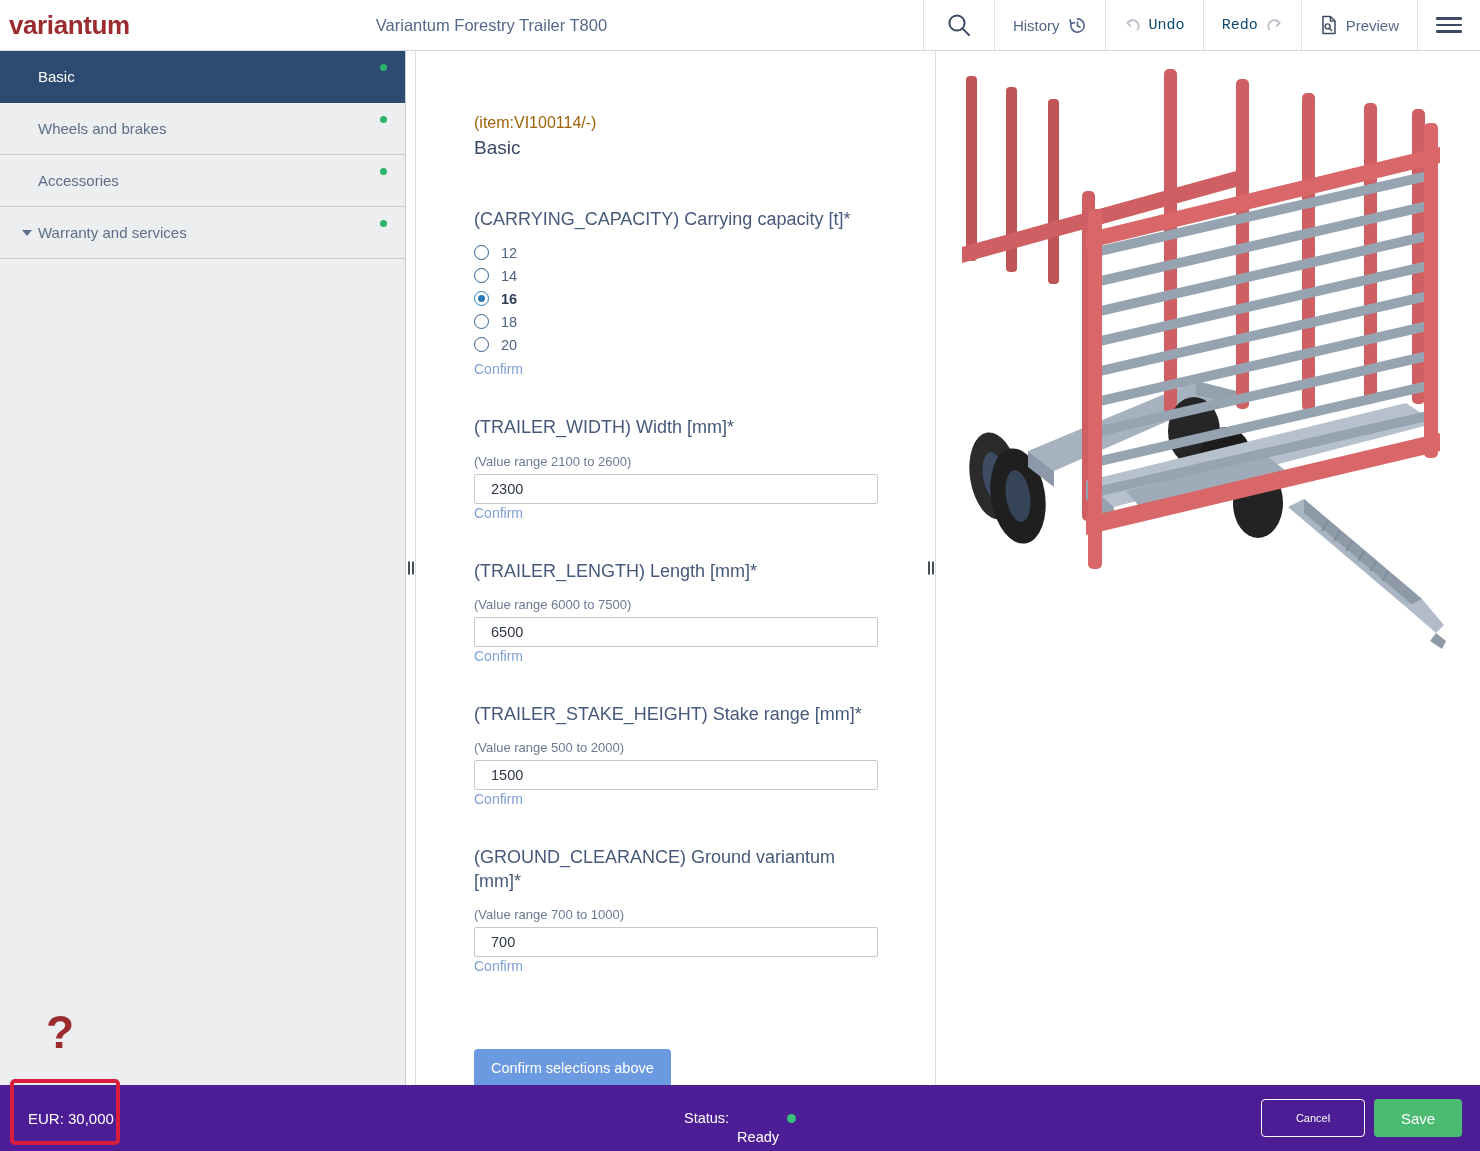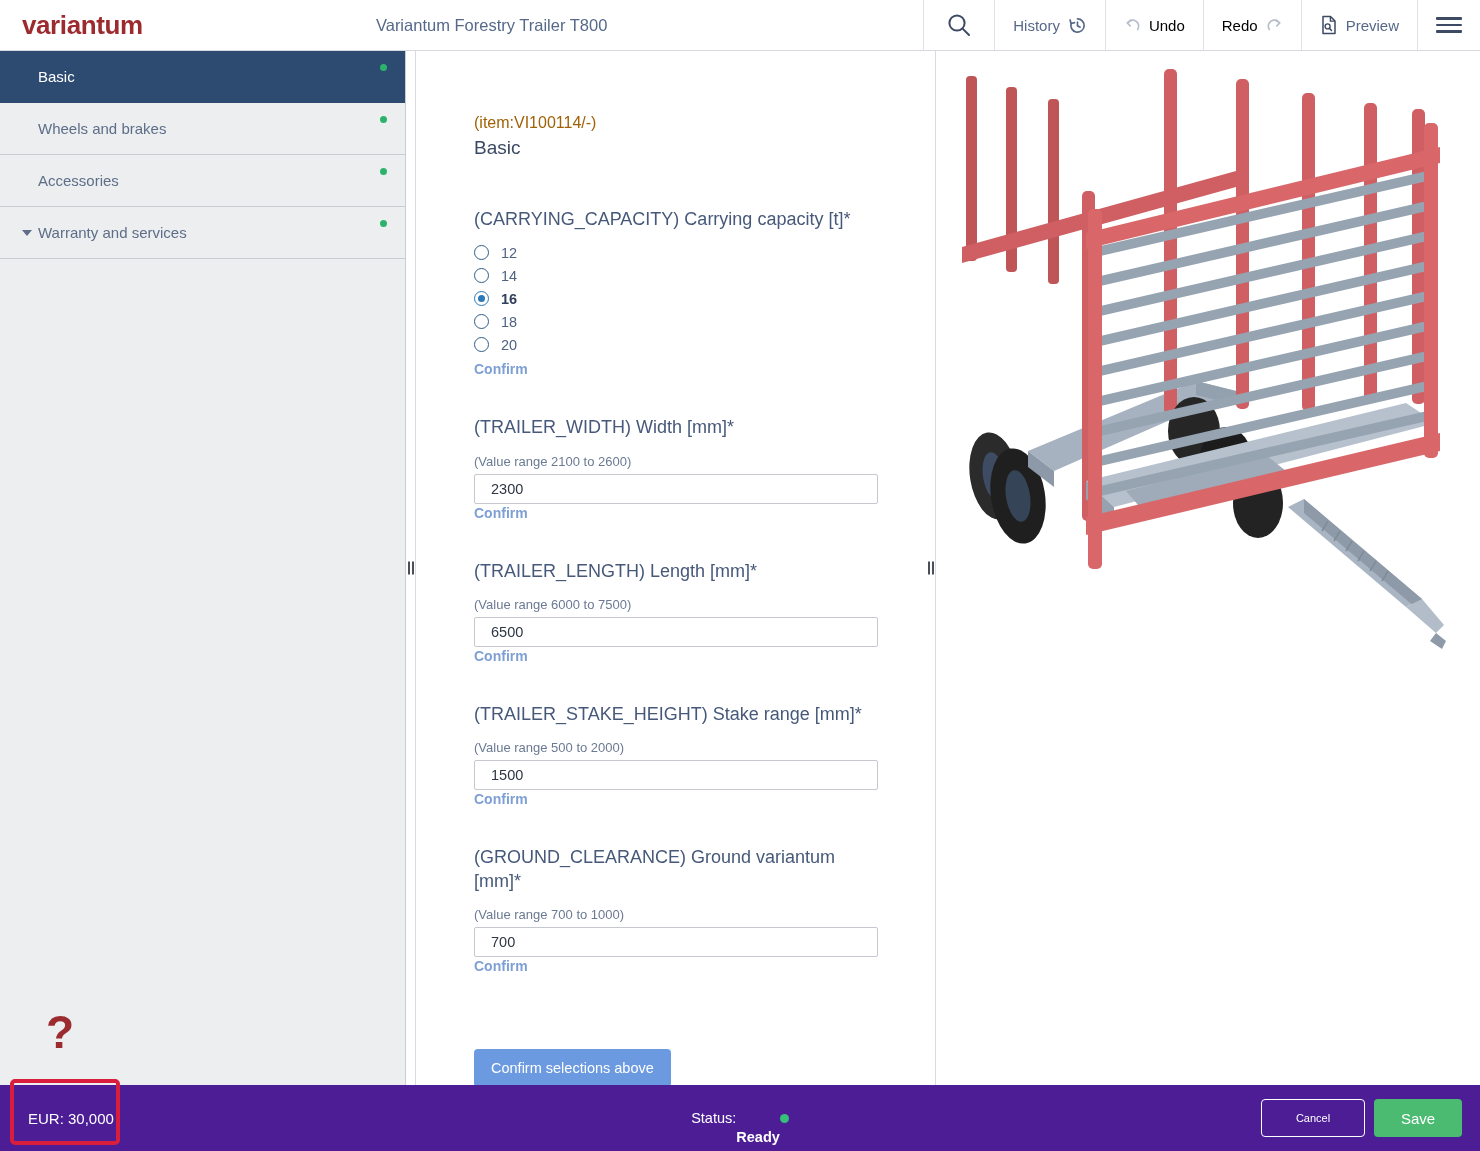--- a/index.html
+++ b/index.html
@@ -18,40 +18,40 @@
 
   
   .topbar {
     height: 51px; min-height: 51px;
     display: flex; align-items: stretch;
     background: #ffffff;
     border-bottom: 1px solid #d6d9de;
     position: relative;
   }
   .brand {
-    width: 260px; display: flex; align-items: center; padding-left: 22px;
+    width: 260px; display: flex; align-items: center; padding-left: 9px;
   }
   .brand-text {
     font-size: 26px; font-weight: 700; color: #9c2b2f;
     letter-spacing: -0.4px;
   }
   .title-wrap {
     flex: 1; display: flex; align-items: center; justify-content: center;
     padding-right: 200px;
   }
   .doc-title { font-size: 16.5px; color: #56698a; }
   .tools { display: flex; align-items: stretch; }
   .tool {
     display: flex; align-items: center; justify-content: center;
     gap: 8px; padding: 8px 18px;
     border-left: 1px solid #dfe2e7;
     font-size: 15px; color: #56698a;
     cursor: pointer; white-space: nowrap;
   }
-  .tool.disabled { color: #000000; cursor: default; }
+  .tool.disabled { color: #0c4a6e; cursor: default; font-family: Liberation Mono, monospace; }
   .tool.icononly { padding: 0 22px; }
   .tool svg { display: block; }
   .hamburger { padding: 0 18px; }
   .hamburger span {
     display: block; width: 26px; height: 2.5px; background: #3c4a63;
     margin: 4px 0; border-radius: 1px;
   }
 
   
   .body-row { flex: 1; display: flex; min-height: 0; position: relative; }
@@ -146,21 +146,21 @@
   .text-input {
     width: 404px; height: 30px;
     border: 1px solid #c5c9cf; border-radius: 2px;
     background: #fff; padding: 0 16px;
     font-family: "Liberation Sans", sans-serif;
     font-size: 14.5px; color: #2e3644;
     outline: none;
   }
   .confirm-link {
     display: inline-block; 
-    font-size: 14px; color: #7e9fd4; cursor: pointer; font-weight: bold;
+    font-size: 14px; color: #7e9fd4; cursor: pointer;
   }
 
   .confirm-btn {
     margin-top: 74px;
     display: inline-block;
     background: #6b9ae0; color: #ffffff;
     border: none; border-radius: 4px;
     padding: 11px 17px; font-size: 14.5px;
     font-family: "Liberation Sans", sans-serif;
     cursor: pointer;
@@ -188,24 +188,24 @@
   .price-highlight {
     position: absolute;
     left: 10px; top: 1079px;
     width: 110px; height: 66px;
     border: 4px solid #d81e3c; border-radius: 5px;
     pointer-events: none; z-index: 40;
   }
   .status-center {
     position: absolute; left: 0; right: 0;
     display: flex; align-items: center; justify-content: center;
-    font-size: 14.5px; color: #ffffff;
+    gap: 8px; font-size: 14.5px; color: #ffffff;
     pointer-events: none;
   }
-  .status-center b { font-weight: 700; margin-top: 38px; }
+  .status-center b { font-weight: 400; margin-top: 38px; }
   .status-dot {
     width: 9px; height: 9px; border-radius: 50%; background: #36c07a;
     display: inline-block;
   }
   .actions { margin-left: auto; display: flex; gap: 9px; }
   .btn-cancel {
     min-width: 104px; height: 38px; border-radius: 4px;
     background: transparent; color: #ffffff;
     border: 1px solid #ffffff;
     font-size: 11px; font-family: "Liberation Sans", sans-serif;

